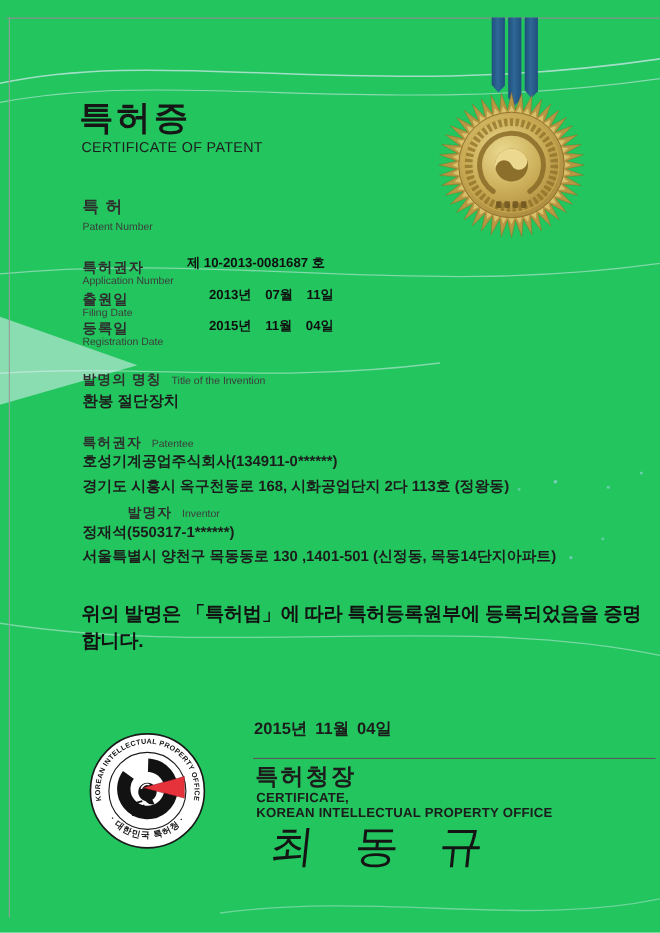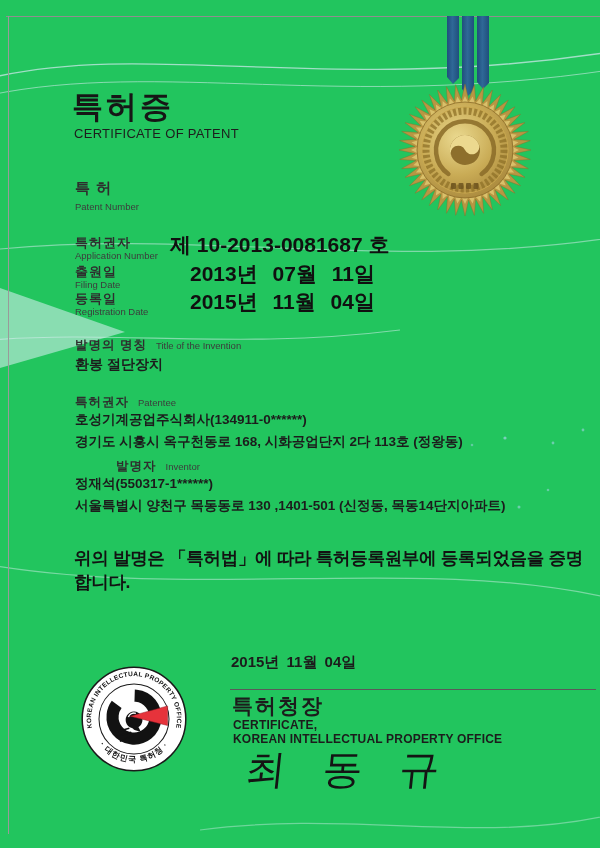--- a/index.html
+++ b/index.html
@@ -12,21 +12,21 @@
   .abs{position:absolute;}
   
   .scan-top{left:6px; top:16px; width:594px; height:1px; background:#8f8f8f;}
   .scan-left{left:8px; top:16px; width:1px; height:818px; background:#9a9a9a;}
 
   .title-ko{left:72px; top:86px; font-size:31px; font-weight:700; letter-spacing:3px; color:#161616;}
   .title-en{left:74px; top:126px; font-size:13px; font-weight:400; letter-spacing:.3px; color:#1d1d1d;}
 
   .lbl-ko{font-size:13px; font-weight:700; color:#2e2e2e; letter-spacing:1px;}
   .lbl-en{font-size:9.5px; font-weight:400; color:#3c3c3c;}
-  .val{font-size:21px; font-weight:700; color:#101010;}
+  .val{font-size:12px; font-weight:700; color:#101010;}
   .val-lg{font-size:17px;}
   .date-val{word-spacing:9px;margin-left:20px;}
 
   .row-patent-ko{left:75px; top:179px; font-size:15px;}
   .row-patent-en{left:75px; top:201px;}
   .row-patent-val{left:170px; top:177px;}
   .row-app-ko{left:75px; top:234px;}
   .row-app-en{left:75px; top:250px;}
   .row-app-val{left:170px; top:231px;}
   .row-fil-ko{left:75px; top:263px;}

